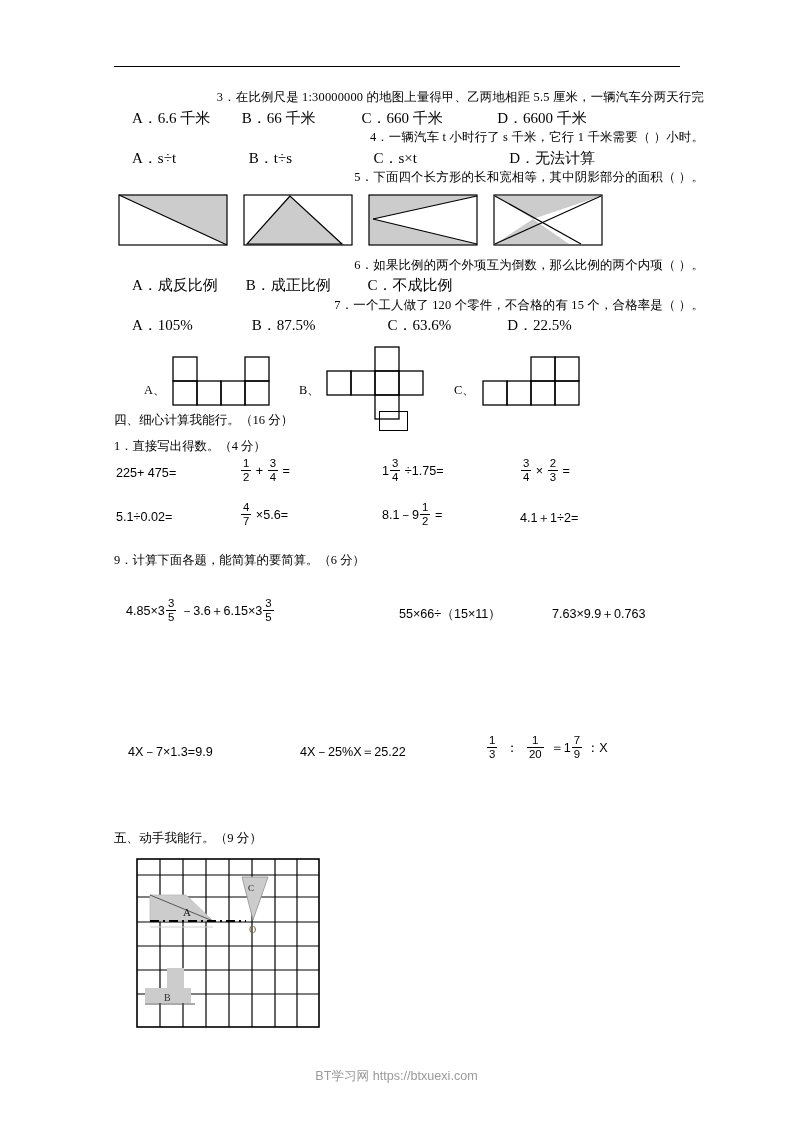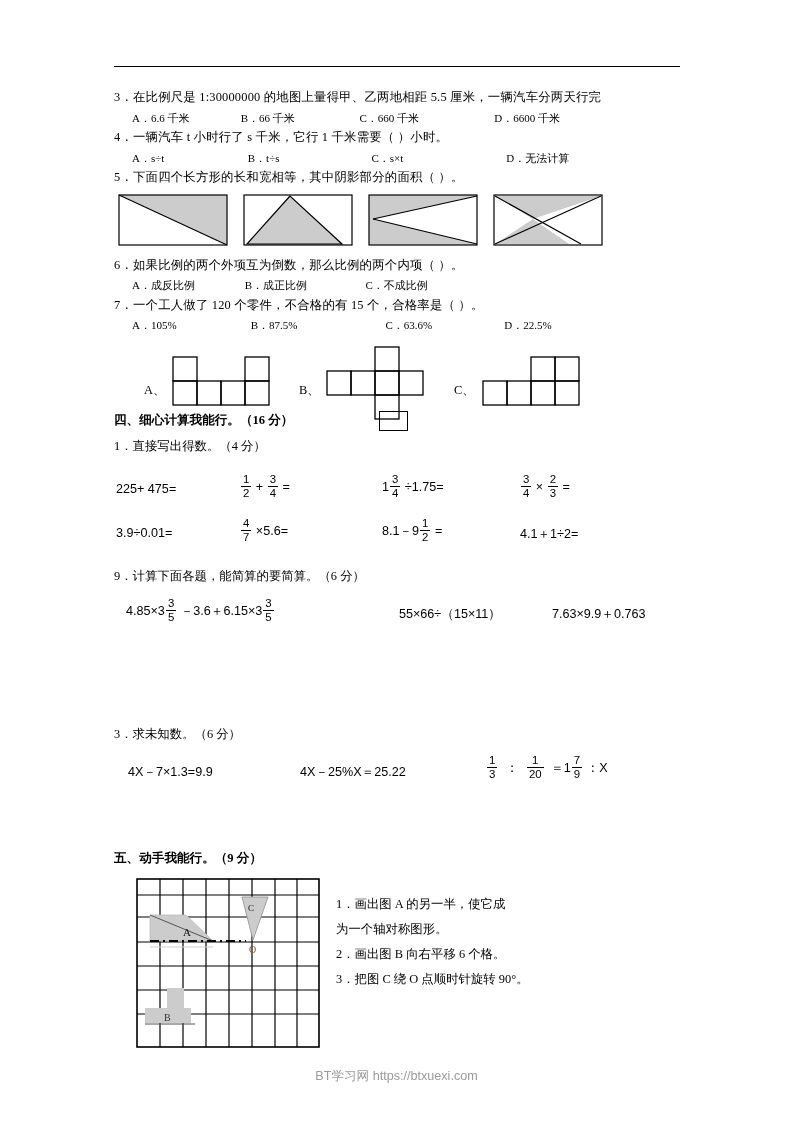--- a/index.html
+++ b/index.html
@@ -36,40 +36,41 @@
     width: 590px;
   }
 
   
   .q {
     font-size: 12.4px;
     line-height: 19.5px;
     letter-spacing: 0.2px;
     margin: 0 0 1px 0;
     white-space: nowrap;
+    text-align: right;
   }
   .q-body {
     display: block;
     white-space: normal;
   }
   .opts {
-    font-size: 11px;
+    font-size: 15px;
     line-height: 19.5px;
     padding-left: 18px;
     margin: 0;
     white-space: nowrap;
   }
   .opts span.opt {
     display: inline-block;
   }
   .sec-title {
     font-size: 12.6px;
     line-height: 20px;
     margin: 0;
-    font-weight: bold;
+    font-weight: normal;
   }
   .sub-title {
     font-size: 12.4px;
     line-height: 20px;
     margin: 0;
   }
   .hspace-6 { height: 6px; }
   .hspace-10 { height: 10px; }
 
   
@@ -287,21 +288,21 @@
     </div>
 
     <div style="position:relative">
       <div class="sec-title">四、细心计算我能行。（16 分）</div>
       <div class="score-box" style="left:265px; top:1px"></div>
     </div>
 
     <div class="hspace-6"></div>
     <div class="sub-title">1．直接写出得数。（4 分）</div>
 
-    <div class="calc-row" style="height:40px; margin-top:16px">
+    <div class="calc-row" style="height:40px; margin-top:0">
       <span class="calc-item" style="left:2px; top:10px">225+ 475=</span>
 
       <span class="calc-item" style="left:126px; top:3px">
         <span class="frac">
           <span class="num">1</span>
           <span class="bar"></span>
           <span class="den">2</span>
         </span>
         <span>+</span>
         <span class="frac">
@@ -331,21 +332,21 @@
         <span class="frac">
           <span class="num">2</span>
           <span class="bar"></span>
           <span class="den">3</span>
         </span>
         <span>=</span>
       </span>
     </div>
 
     <div class="calc-row" style="height:40px; margin-top:4px">
-      <span class="calc-item" style="left:2px; top:10px">3.9÷0.01=</span>
+      <span class="calc-item" style="left:2px; top:10px">5.1÷0.02=</span>
 
       <span class="calc-item" style="left:126px; top:3px">
         <span class="frac">
           <span class="num">4</span>
           <span class="bar"></span>
           <span class="den">7</span>
         </span>
         <span>×5.6=</span>
       </span>
 
@@ -357,40 +358,39 @@
         </span>
         <span>=</span>
       </span>
 
       <span class="calc-item" style="left:406px; top:10px">4.1＋1÷2=</span>
     </div>
 
     <div class="hspace-10"></div>
     <div class="sub-title">9．计算下面各题，能简算的要简算。（6 分）</div>
 
-    <div class="calc-row" style="height:44px; margin-top:8px">
+    <div class="calc-row" style="height:44px; margin-top:24px">
       <span class="calc-item" style="left:12px; top:5px">
         <span>4.85×3</span><span class="frac">
           <span class="num">3</span>
           <span class="bar"></span>
           <span class="den">5</span>
         </span>
         <span>－3.6＋6.15×3</span><span class="frac">
           <span class="num">3</span>
           <span class="bar"></span>
           <span class="den">5</span>
         </span>
       </span>
 
       <span class="calc-item" style="left:285px; top:12px">55×66÷（15×11）</span>
       <span class="calc-item" style="left:438px; top:12px">7.63×9.9＋0.763</span>
     </div>
 
     <div style="height:86px"></div>
-    <div class="sub-title">3．求未知数。（6 分）</div>
 
     <div class="calc-row" style="height:44px; margin-top:8px">
       <span class="calc-item" style="left:14px; top:12px">4X－7×1.3=9.9</span>
       <span class="calc-item" style="left:186px; top:12px">4X－25%X＝25.22</span>
 
       <span class="calc-item" style="left:372px; top:4px">
         <span class="frac">
           <span class="num">1</span>
           <span class="bar"></span>
           <span class="den">3</span>
@@ -454,25 +454,19 @@
         <polygon points="106,19 132,19 117,62" fill="none" stroke="#999" stroke-width="0.9"></polygon>
         <text x="112" y="33" font-family="Liberation Serif, serif" font-size="9" fill="#111">C</text>
         <text x="113" y="75" font-family="Liberation Serif, serif" font-size="10" fill="#7a5b2a">O</text>
 
         <rect x="31" y="110" width="17" height="20" fill="#cccccc" stroke="none"></rect>
         <rect x="9" y="130" width="46" height="15" fill="#cccccc" stroke="none"></rect>
         <line x1="9" y1="146" x2="59" y2="146" stroke="#555" stroke-width="1"></line>
         <text x="28" y="143" font-family="Liberation Serif, serif" font-size="10" fill="#333">B</text>
       </svg>
 
-      <div class="draw-text">
-        <p>1．画出图 A 的另一半，使它成</p>
-        <p>为一个轴对称图形。</p>
-        <p>2．画出图 B 向右平移 6 个格。</p>
-        <p>3．把图 C 绕 O 点顺时针旋转 90°。</p>
-      </div>
     </div>
 
   </div>
 
   <div class="footer">BT学习网 https://btxuexi.com</div>
 
 </div>
 
 </body></html>

